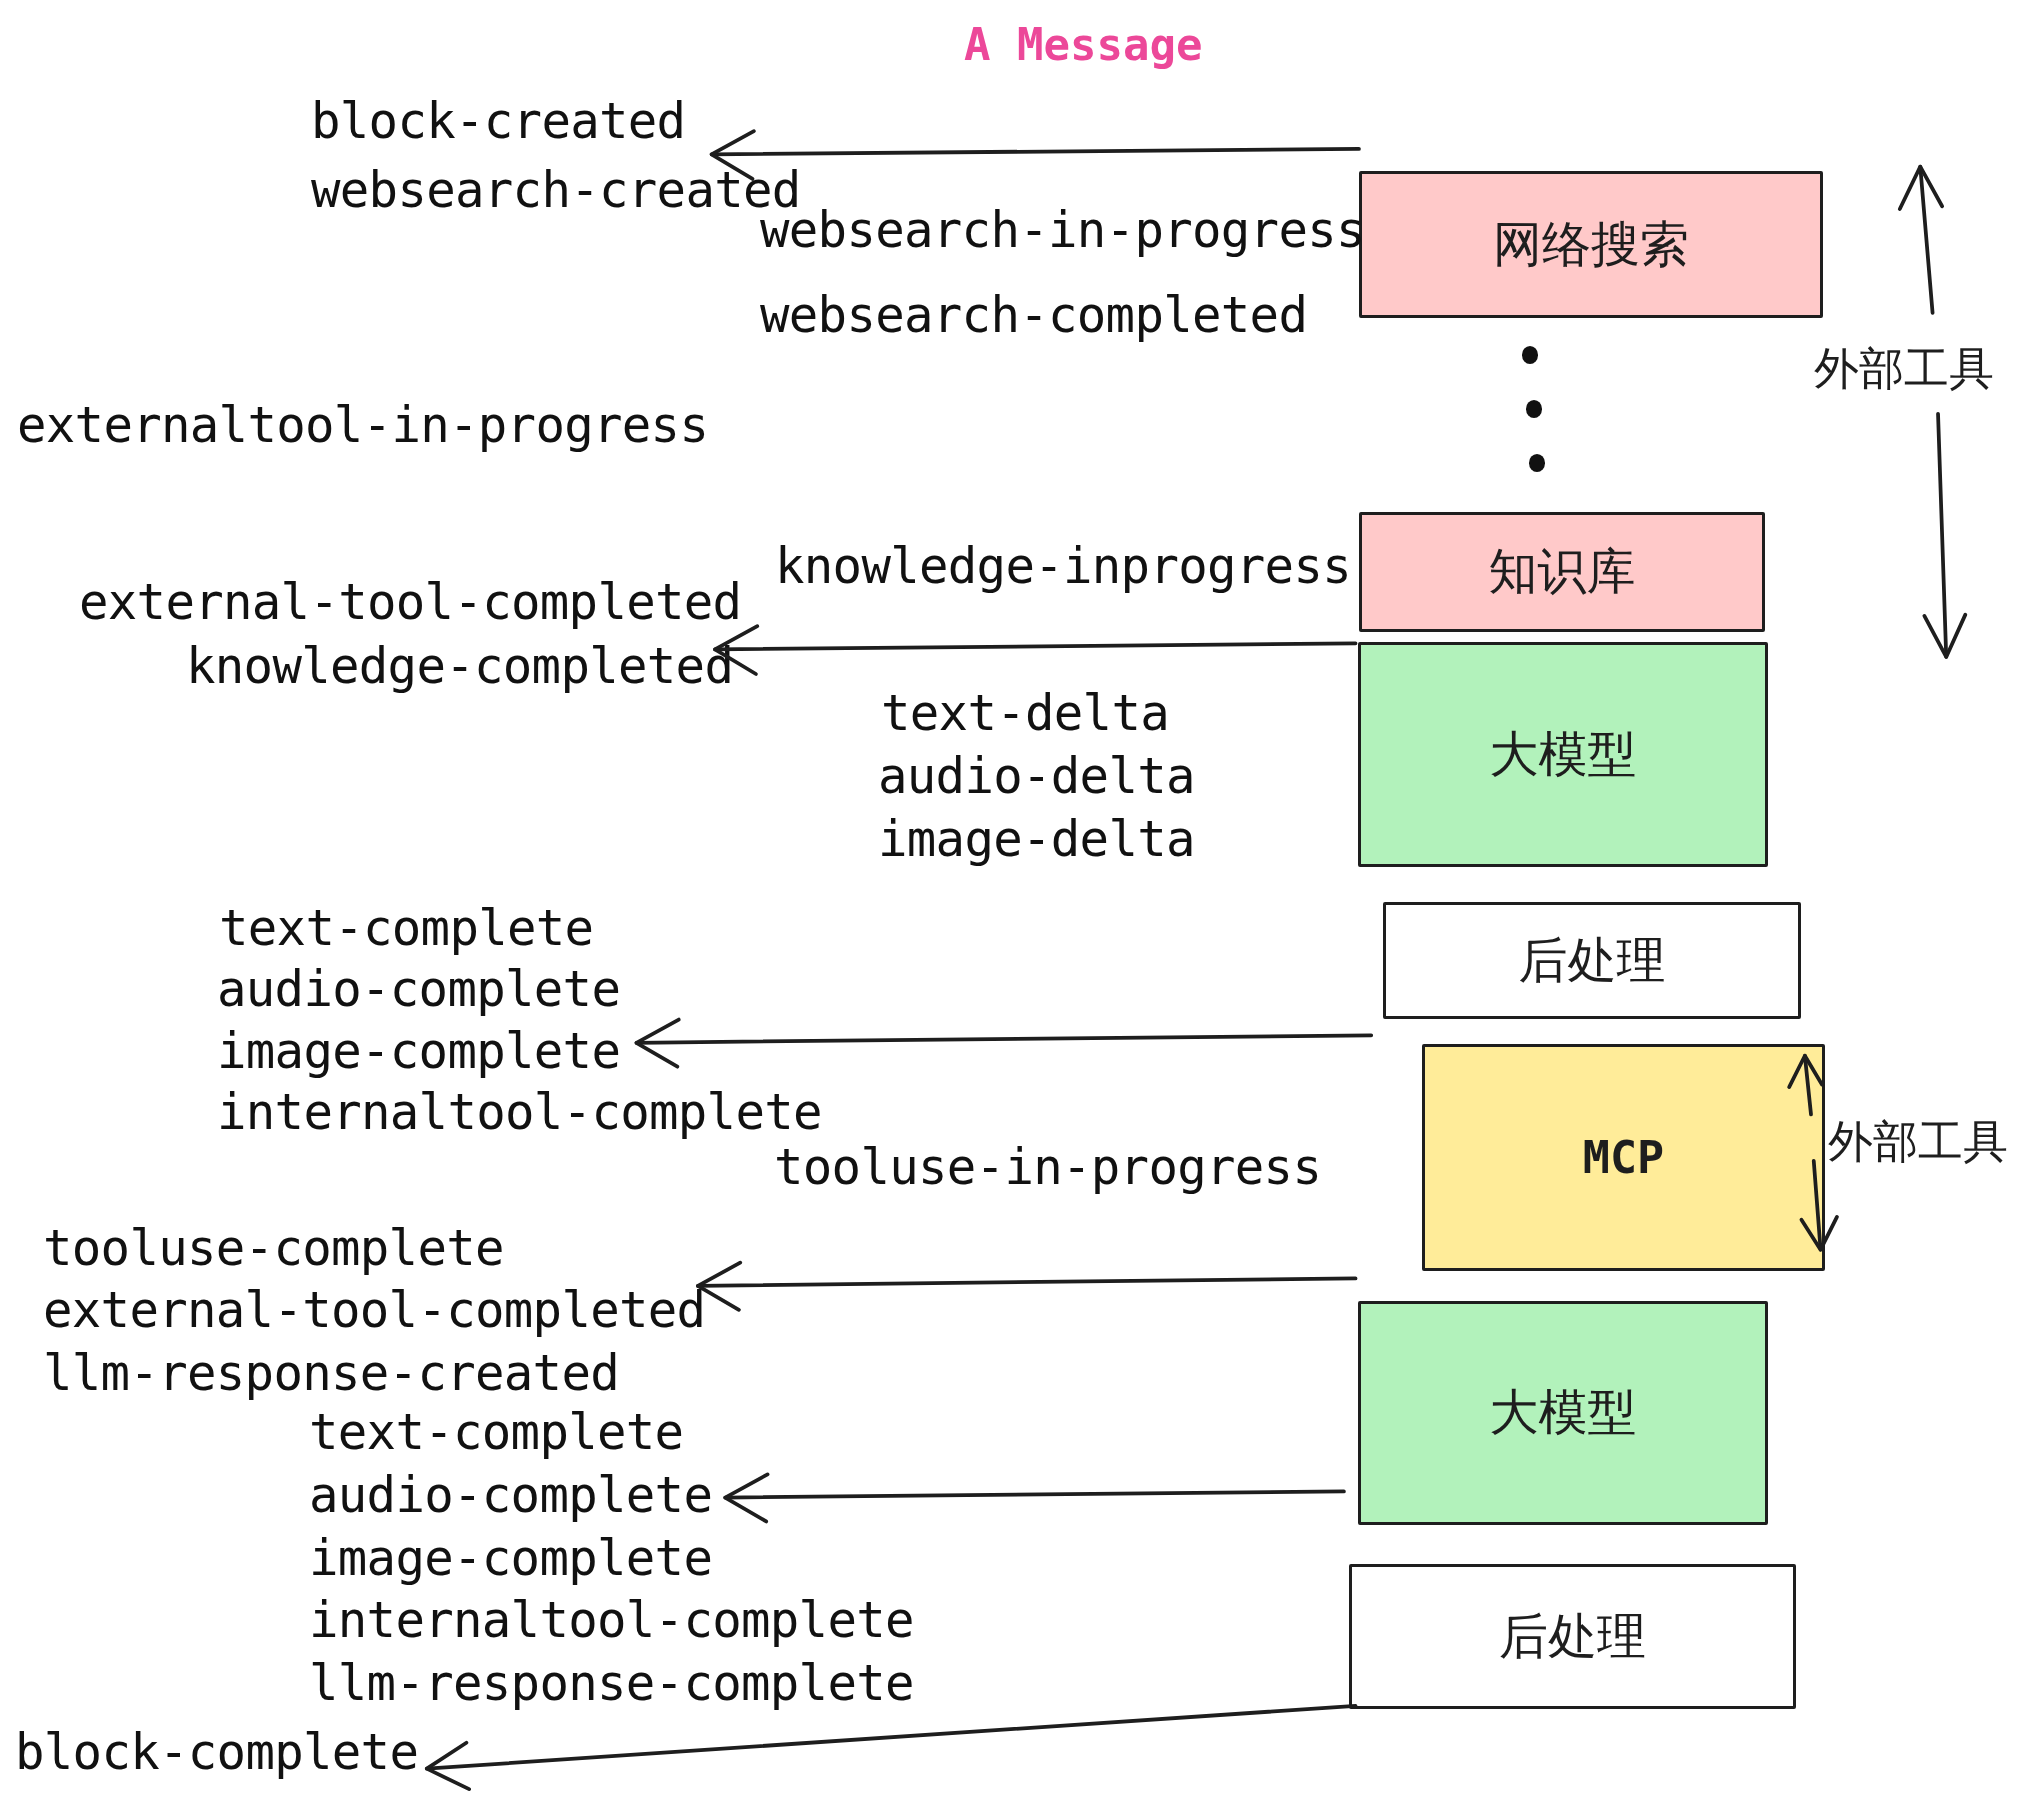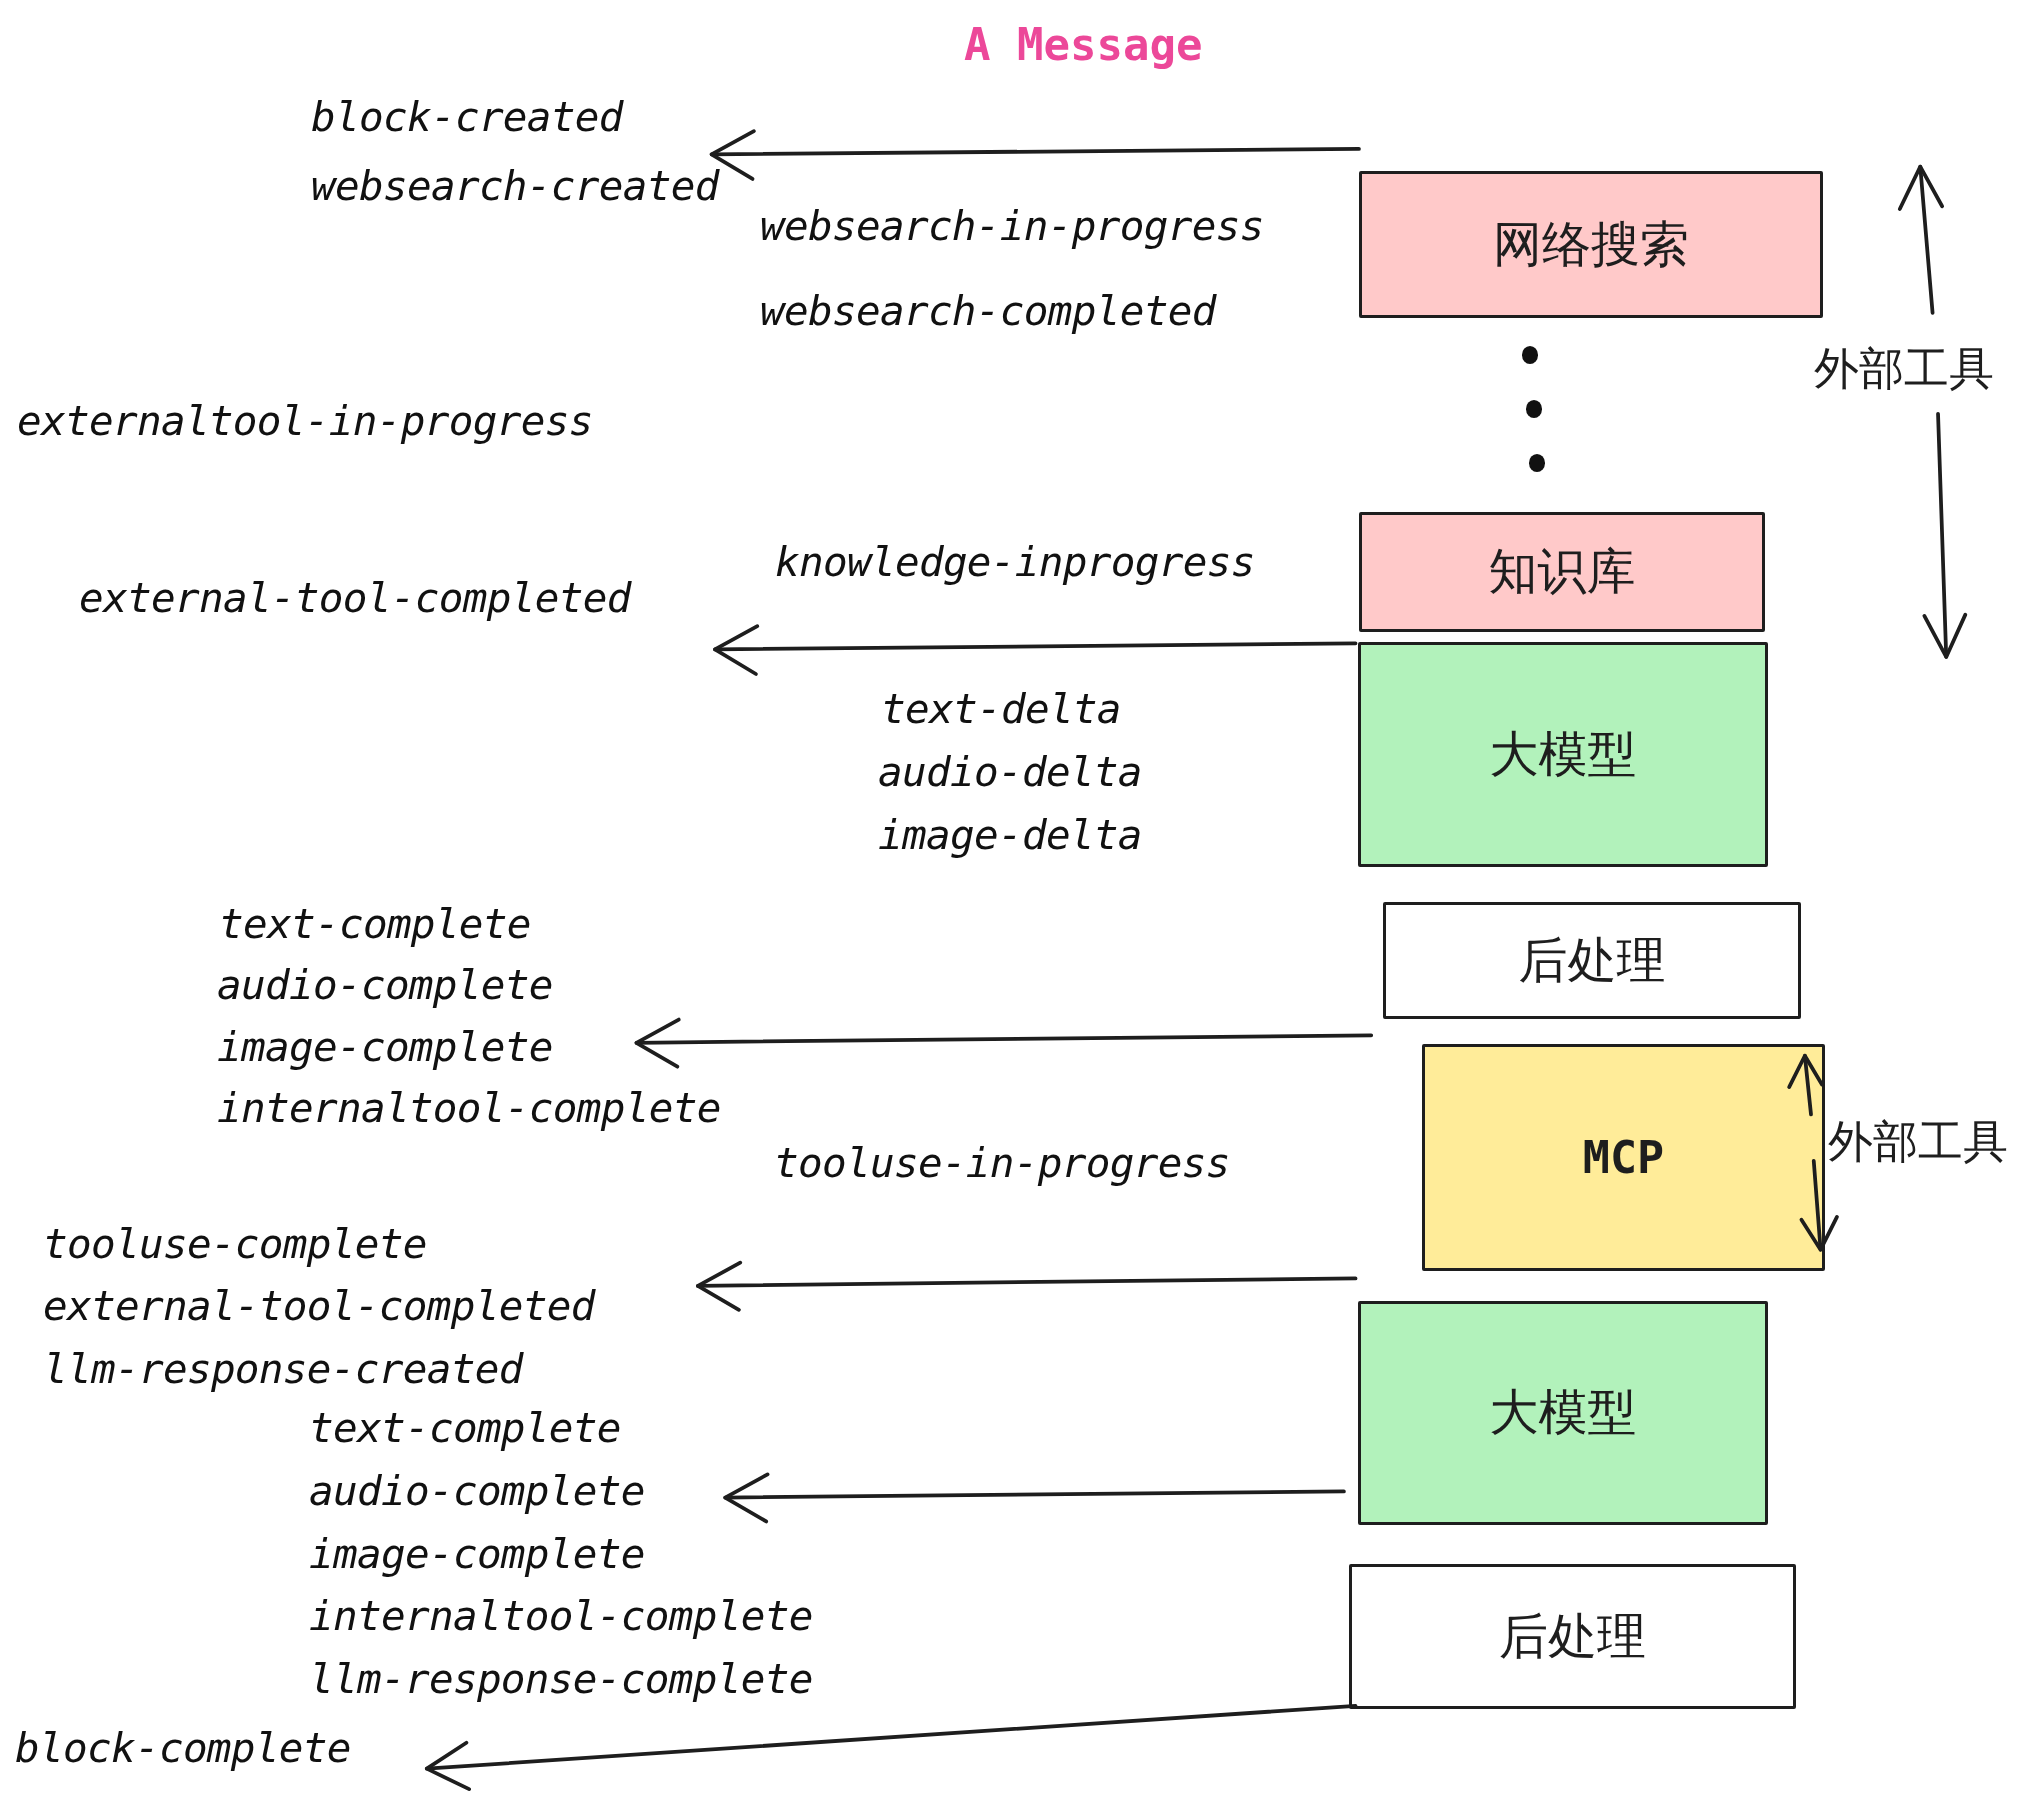--- a/index.html
+++ b/index.html
@@ -1,22 +1,22 @@
 <!DOCTYPE html>
 <html style="font-size:11px"><head>
 <meta charset="utf-8">
 <style>
   html,body{margin:0;padding:0;background:#ffffff;}
   body{width:2035px;height:1796px;position:relative;overflow:hidden;
        font-family:"DejaVu Sans",sans-serif;color:#1e1e1e;}
   .canvas{position:absolute;left:0;top:0;width:2035px;height:1796px;}
 
   .event{position:absolute;font-family:"DejaVu Sans Mono","Liberation Mono",monospace;
-         font-size:41px;line-height:1.05;white-space:nowrap;color:#111111;
-         letter-spacing:-0.7px;font-style:italic;}
+         font-size:49px;line-height:1.05;white-space:nowrap;color:#111111;
+         letter-spacing:-0.7px;}
   .title{position:absolute;font-family:"DejaVu Sans Mono","Liberation Mono",monospace;
          font-weight:700;font-size:44px;white-space:nowrap;color:#ec4899;}
 
   .box{position:absolute;border:3.4px solid #1e1e1e;border-radius:2px;
        display:flex;align-items:center;justify-content:center;box-sizing:border-box;}
   .box-label{font-family:"Liberation Sans","DejaVu Sans",sans-serif;
              font-size:49px;color:#1e1e1e;white-space:nowrap;}
   .box-label.mono{font-family:"DejaVu Sans Mono","Liberation Mono",monospace;
                   font-weight:700;font-size:45px;}
 
@@ -72,20 +72,21 @@
   <div class="side-label" style="left:1814px;top:339px;">外部工具</div>
   <div class="side-label" style="left:1828px;top:1112px;">外部工具</div>
 
   <div class="event" style="left:311px;top:96px;">block-created</div>
   <div class="event" style="left:311px;top:165px;">websearch-created</div>
   <div class="event" style="left:760px;top:205px;">websearch-in-progress</div>
   <div class="event" style="left:760px;top:290px;">websearch-completed</div>
   <div class="event" style="left:17px;top:400px;">externaltool-in-progress</div>
   <div class="event" style="left:775px;top:541px;">knowledge-inprogress</div>
   <div class="event" style="left:79px;top:577px;">external-tool-completed</div>
+  <div class="event" style="left:186px;top:641px;">knowledge-completed</div>
   <div class="event" style="left:881px;top:688px;">text-delta</div>
   <div class="event" style="left:878px;top:751px;">audio-delta</div>
   <div class="event" style="left:878px;top:814px;">image-delta</div>
   <div class="event" style="left:219px;top:903px;">text-complete</div>
   <div class="event" style="left:217px;top:964px;">audio-complete</div>
   <div class="event" style="left:217px;top:1026px;">image-complete</div>
   <div class="event" style="left:217px;top:1087px;">internaltool-complete</div>
   <div class="event" style="left:774px;top:1142px;">tooluse-in-progress</div>
   <div class="event" style="left:43px;top:1223px;">tooluse-complete</div>
   <div class="event" style="left:43px;top:1285px;">external-tool-completed</div>

